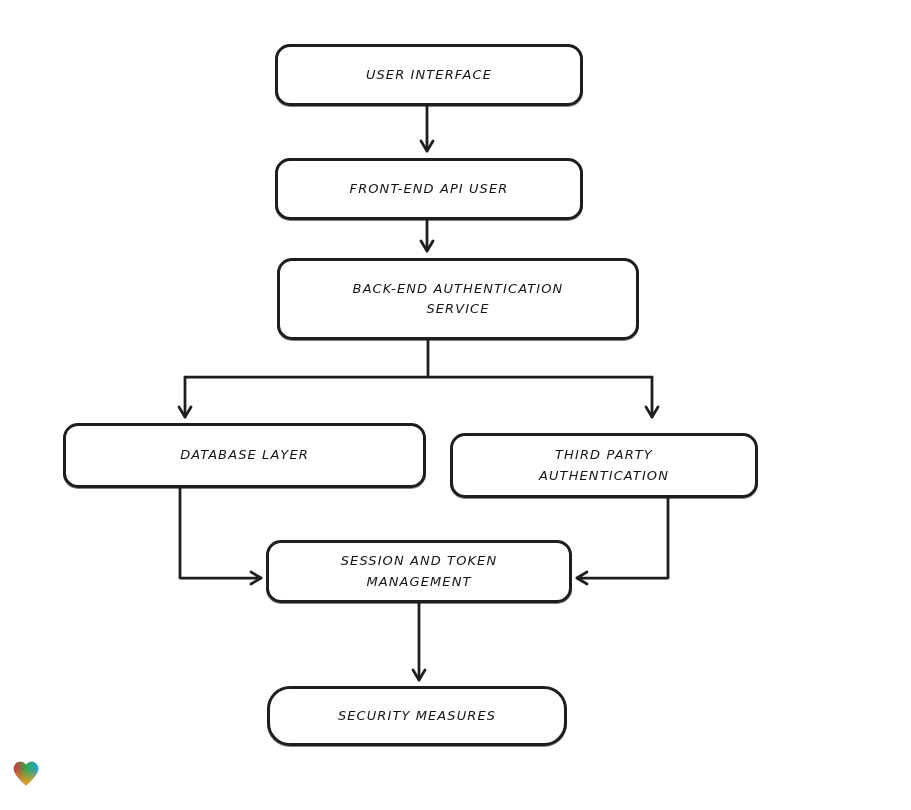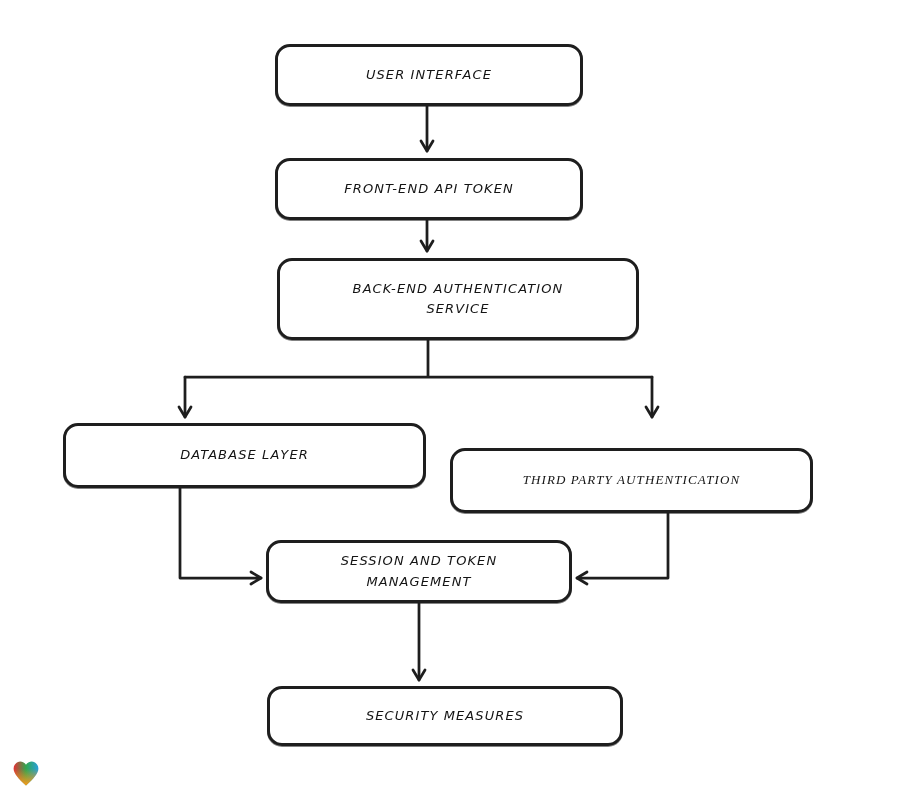--- a/index.html
+++ b/index.html
@@ -75,40 +75,40 @@
       <path d="M668,488 L668,578 L577,578" marker-end="url(#arrow)"></path>
       <path d="M419,603 L419,680" marker-end="url(#arrow)"></path>
     </g>
   </svg>
 
   <div class="node" style="left:275px; top:44px; width:308px; height:62px;">
     <span>USER INTERFACE</span>
   </div>
 
   <div class="node" style="left:275px; top:158px; width:308px; height:62px;">
-    <span>FRONT-END API TOKEN</span>
+    <span>FRONT-END API USER</span>
   </div>
 
   <div class="node" style="left:277px; top:258px; width:362px; height:82px;">
     <span>BACK-END AUTHENTICATION SERVICE</span>
   </div>
 
   <div class="node" style="left:63px; top:423px; width:363px; height:65px;">
     <span>DATABASE LAYER</span>
   </div>
 
-  <div class="node" style="left:450px; top:448px; width:363px; height:65px;font-family:Liberation Serif, serif;">
+  <div class="node" style="left:450px; top:433px; width:308px; height:65px;">
     <span>THIRD PARTY AUTHENTICATION</span>
   </div>
 
   <div class="node" style="left:266px; top:540px; width:306px; height:63px;">
     <span>SESSION AND TOKEN MANAGEMENT</span>
   </div>
 
-  <div class="node" style="left:267px; top:686px; width:356px; height:60px;">
+  <div class="node" style="left:267px; top:686px; width:300px; height:60px;border-radius:23px;">
     <span>SECURITY MEASURES</span>
   </div>
 
   <svg class="watermark" viewBox="0 0 24 24">
     <defs>
       <linearGradient id="hg1" x1="0" y1="0" x2="1" y2="0">
         <stop offset="0" stop-color="#e62e34"></stop>
         <stop offset="0.5" stop-color="#2fa74f"></stop>
         <stop offset="1" stop-color="#2aa0dc"></stop>
       </linearGradient>

